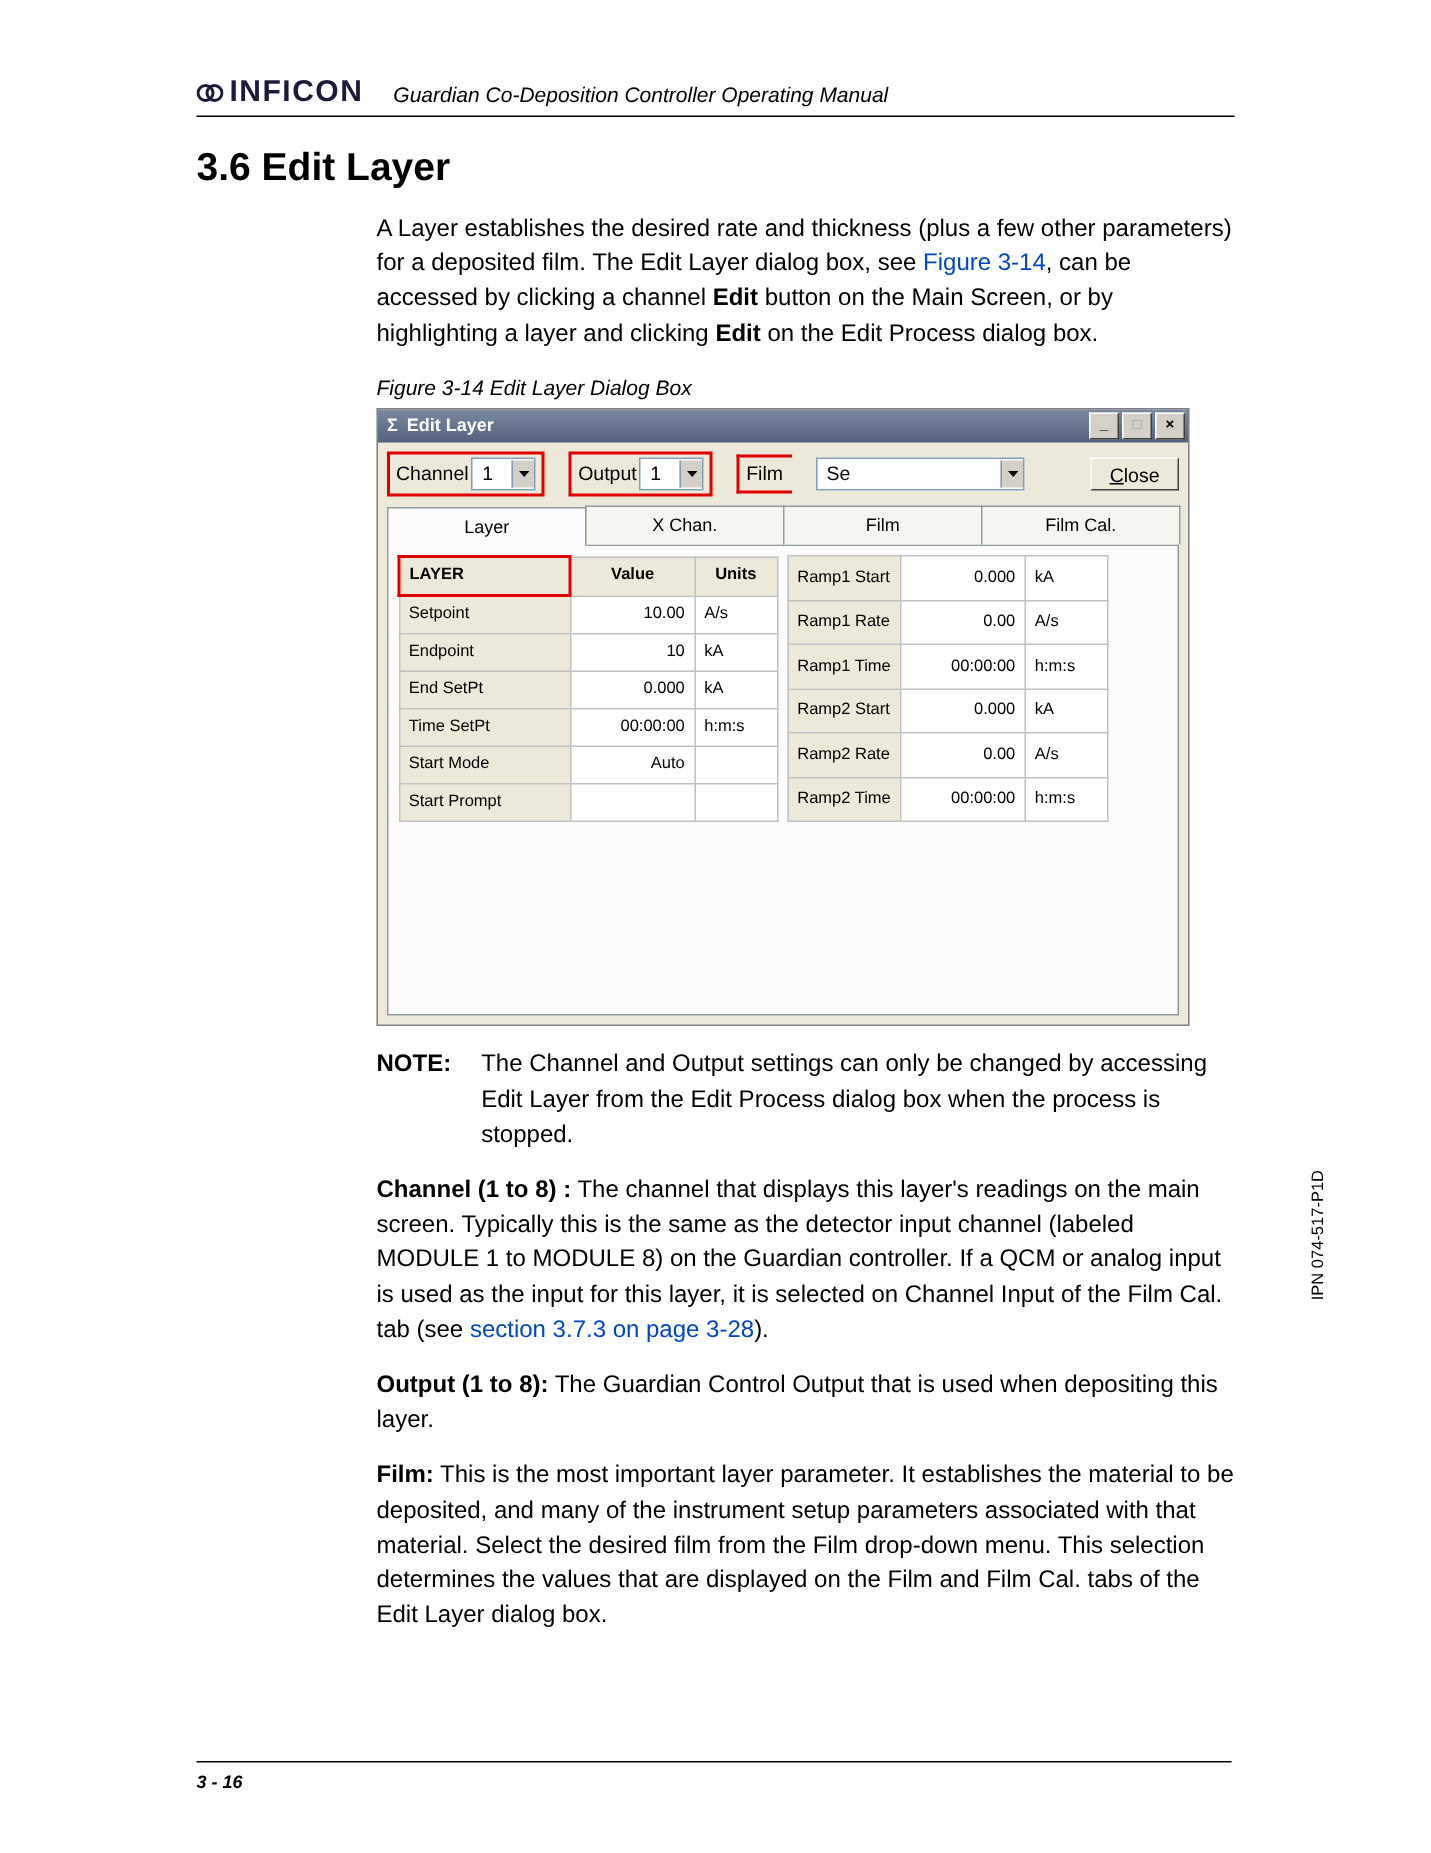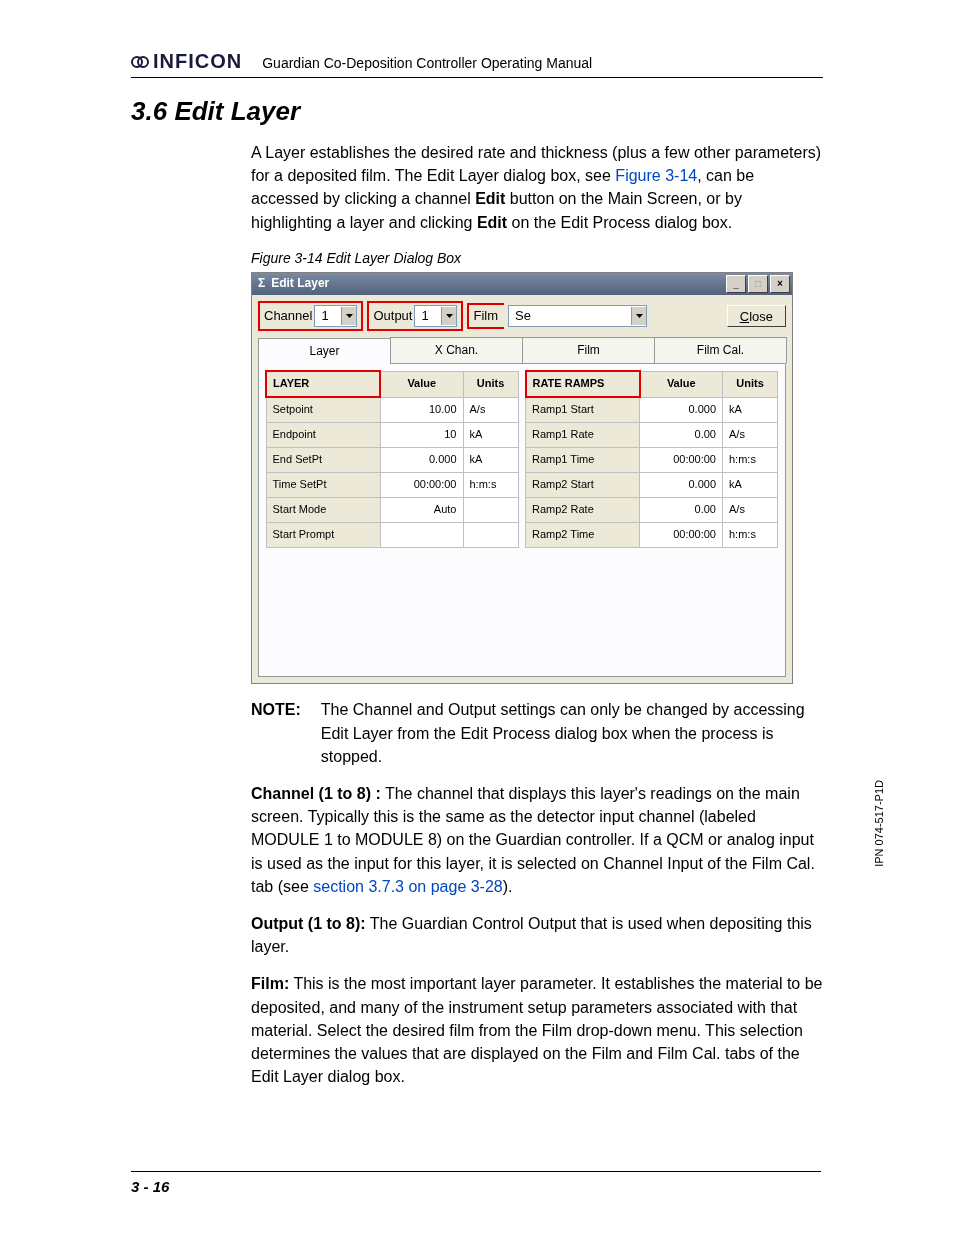--- a/index.html
+++ b/index.html
@@ -1,34 +1,34 @@
 <!DOCTYPE html>
 <html><head>
 <meta charset="utf-8">
 <style>
   html,body{margin:0;padding:0;background:#fff;font-family:Arial,Helvetica,sans-serif;color:#000}
   .page{width:872px;height:1235px;position:relative;margin:0 auto;box-sizing:border-box;padding:50px 90px 40px 90px}
   .top-rule{border-bottom:1px solid #000;padding-bottom:4px;margin-bottom:18px;display:flex;align-items:flex-end}
   .logo{display:flex;align-items:center;font-weight:bold;font-size:20px;letter-spacing:1px;font-family:Arial;color:#1a1a3a}
   .logo svg{margin-right:4px}
-  .doc-title{font-size:14px;margin-left:20px;padding-bottom:2px}
-  h1.section{font-style:italic;font-weight:bold;font-size:26px;margin:10px 0 14px 0}
+  .doc-title{font-style:italic;font-size:14px;margin-left:20px;padding-bottom:2px}
+  h1.section{font-weight:bold;font-size:26px;margin:10px 0 14px 0}
   .body-text{margin-left:120px;font-size:16px;line-height:1.45}
   .body-text p{margin:0 0 14px 0}
   a.link{color:#0047c2;text-decoration:none}
   .fig-caption{font-style:italic;font-size:14px;margin:6px 0 4px 0}
   b{font-weight:bold}
 
   
   .dialog{border:1px solid #808080;width:540px;margin:0 0 14px 0;background:#ece9d8;font-family:Tahoma,Arial,sans-serif;font-size:12px}
   .titlebar{display:flex;align-items:center;background:linear-gradient(#7b8aa3,#52627c);color:#fff;height:22px;padding:0 2px 0 6px}
   .titlebar .t-text{flex:1;font-weight:bold;font-size:12px}
   .win-btn{width:18px;height:16px;background:#d4d0c8;border:1px solid #fff;border-right-color:#404040;border-bottom-color:#404040;margin-left:2px;display:flex;align-items:center;justify-content:center;font-size:10px;font-weight:bold;color:#000}
   .win-btn.disabled{color:#999}
-  .toolbar{display:flex;align-items:center;padding:6px;gap:0}
+  .toolbar{display:flex;align-items:center;padding:6px;gap:12px}
   .red-box{border:2px solid #e00000;display:flex;align-items:center;padding:2px 4px;margin-right:4px}
   .tb-label{font-size:13px;margin-right:2px}
   .combo{display:flex;align-items:center;border:1px solid #7f9db9;background:#fff;height:20px}
   .combo .val{padding:0 6px;min-width:14px;font-size:13px}
   .combo .arrow{width:14px;height:18px;background:#d4d0c8;border-left:1px solid #7f9db9;display:flex;align-items:center;justify-content:center}
   .arrow svg{display:block}
   .film-combo .val{min-width:110px}
   .close-btn{margin-left:auto;height:22px;padding:0 12px;background:#ece9d8;border:1px solid #fff;border-right-color:#404040;border-bottom-color:#404040;font-size:13px}
   .close-btn .u{text-decoration:underline}
 
@@ -40,21 +40,21 @@
   .grid{display:flex;gap:6px}
   table.data{border-collapse:collapse;font-size:11px}
   table.data th,table.data td{border:1px solid #c0c0c0;padding:3px 6px;background:#fff;height:18px}
   table.data th{background:#ece9d8;font-weight:bold;text-align:center}
   table.data td.label{background:#ece9d8;text-align:left;white-space:nowrap}
   table.data td.val{text-align:right;width:70px;white-space:nowrap}
   table.data td.unit{text-align:left;width:42px;white-space:nowrap}
   .hdr-red{border:2px solid #e00000!important}
 
   .ipn{position:absolute;right:40px;top:780px;transform:rotate(-90deg);transform-origin:right top;font-size:11px}
-  .footer{position:absolute;left:90px;bottom:40px;right:92px;border-top:1px solid #000;padding-top:6px;font-style:italic;font-weight:bold;font-size:15px}
+  .footer{position:absolute;left:90px;bottom:40px;right:92px;border-top:1px solid #000;padding-top:6px;font-style:italic;font-weight:bold;font-size:12px}
 </style>
 </head>
 <body>
 
 <div class="page">
   <div class="top-rule">
     <span class="logo">
       <svg width="18" height="18" viewBox="0 0 18 18">
           <circle cx="6" cy="9" r="5" fill="none" stroke="#1a1a3a" stroke-width="2"></circle>
           <circle cx="12" cy="9" r="5" fill="none" stroke="#1a1a3a" stroke-width="2"></circle>
@@ -165,25 +165,20 @@
             <tr>
                   <td class="label">Start Prompt</td>
                   <td class="val"></td>
                   <td class="unit"></td>
                 </tr>
           </tbody>
             </table>
 
           <table class="data">
             <tbody>
-                <tr>
-              <th class="hdr-red" style="width:100px;text-align:left">RATE RAMPS</th>
-              <th>Value</th>
-              <th>Units</th>
-            </tr>
             <tr>
                   <td class="label">Ramp1 Start</td>
                   <td class="val">0.000</td>
                   <td class="unit">kA</td>
                 </tr>
             <tr>
                   <td class="label">Ramp1 Rate</td>
                   <td class="val">0.00</td>
                   <td class="unit">A/s</td>
                 </tr>

